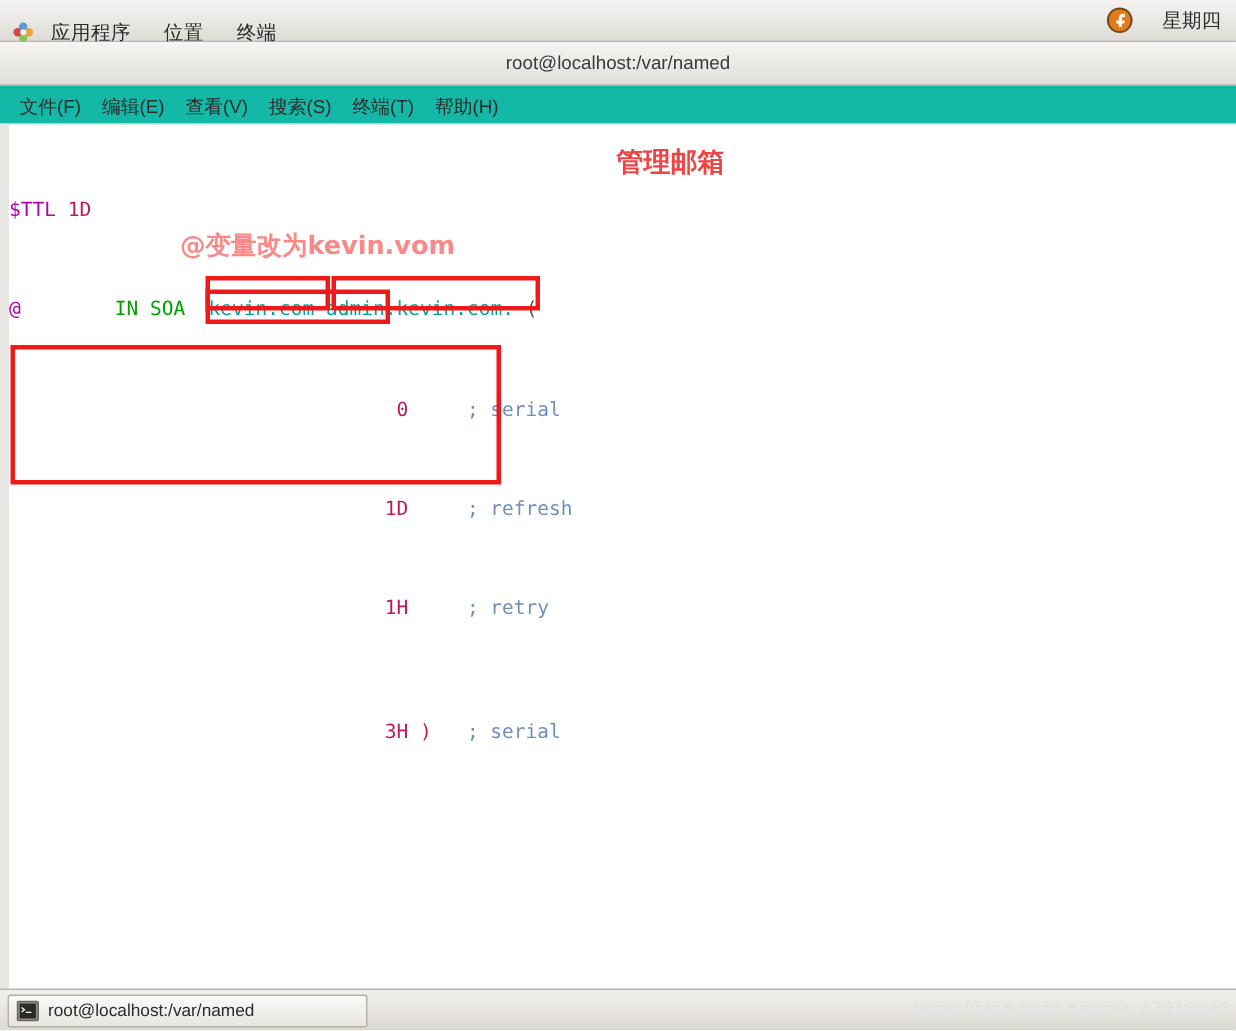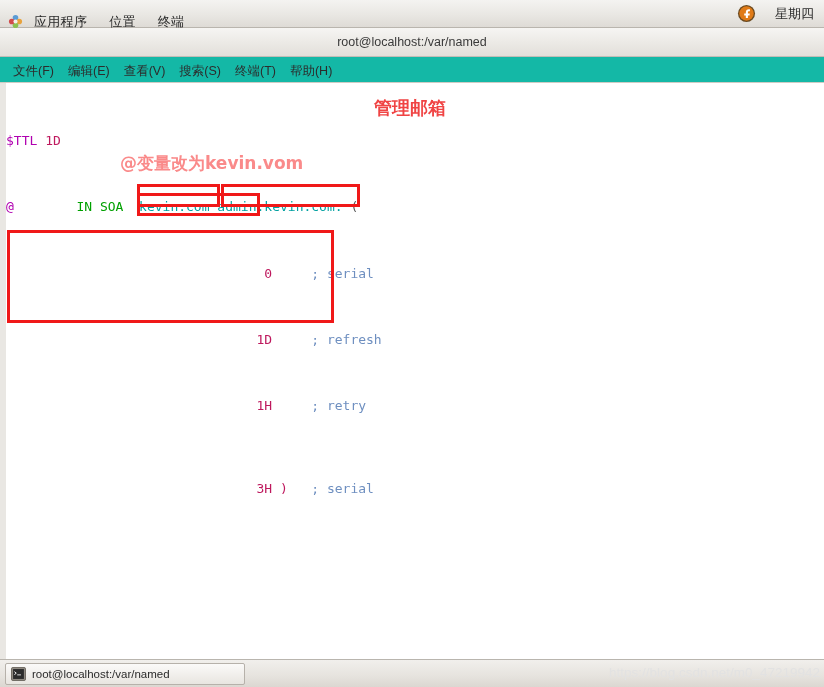--- a/index.html
+++ b/index.html
@@ -231,21 +231,21 @@
       </div>
 
       <div class="anno-box" style="left:131px; top:101px; width:83px; height:23px;"></div>
 
       <div class="anno-box" style="left:215px; top:101px; width:139px; height:23px;"></div>
 
       <div class="anno-box" style="left:131px; top:110px; width:123px; height:23px;"></div>
 
       <div class="anno-box" style="left:1px; top:147px; width:327px; height:93px;"></div>
 
-      <div class="anno-text strong" style="left:368px; top:13px; font-size:18px;">管理邮箱</div>
+      <div class="anno-text strong" style="left:405px; top:13px; font-size:18px;">管理邮箱</div>
 
       <div class="anno-text" style="left:114px; top:69px; font-size:17px;">@变量改为kevin.vom</div>
 
     </div>
   </div>
 
   <div class="taskbar">
     <div class="task-button">
       <span style="display:flex;align-items:center;">
         <svg class="term-mini-icon" viewBox="0 0 16 15">

